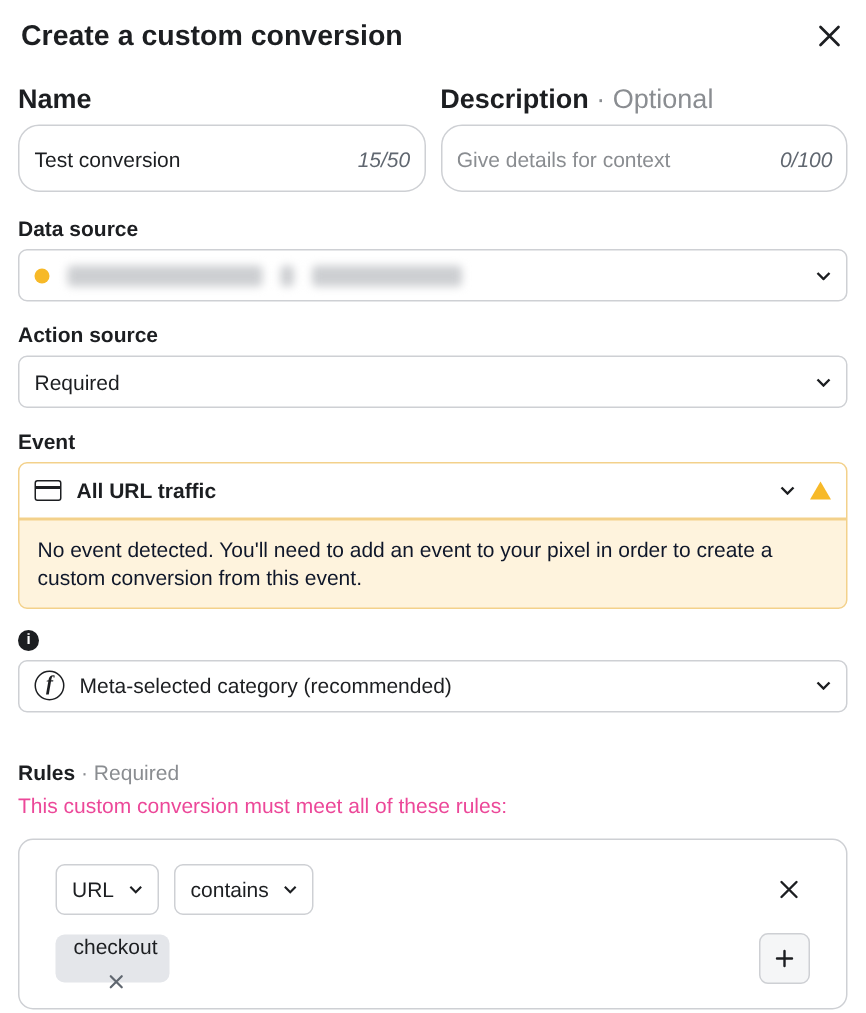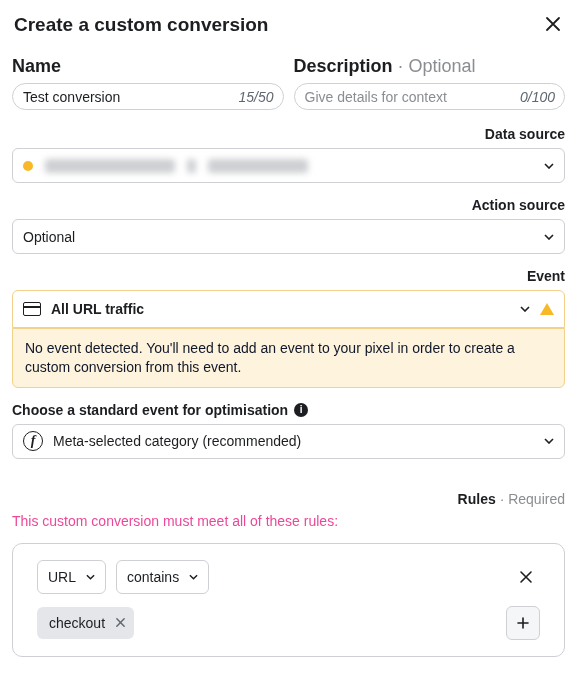--- a/index.html
+++ b/index.html
@@ -9,26 +9,26 @@
   .header-title { font-size: 19px; font-weight: 700; }
   .close { font-size: 22px; cursor: pointer; line-height: 1; color:#1c1e21; padding-right: 4px; }
 
   .row { display: flex; gap: 10px; margin-bottom: 16px; }
   .col { flex: 1; display: flex; flex-direction: column; }
 
   .field-label { font-size: 18px; font-weight: 700; margin-bottom: 6px; }
   .optional, .required { font-weight: 400; color: #8a8d91; }
 
   .input-wrap { position: relative; }
-  input[type=text] { width: 100%; height: 27px; border: 1px solid #ced0d4; border-radius: 14px; padding: 0 60px 0 10px; font-size: 14px; color:#1c1e21; }
+  input[type=text] { width: 100%; height: 45px; border: 1px solid #ced0d4; border-radius: 14px; padding: 0 60px 0 10px; font-size: 14px; color:#1c1e21; }
   input[type=text]::placeholder { color: #8a8d91; }
   .count { position: absolute; right: 10px; top: 50%; transform: translateY(-50%); font-size: 14px; color: #606770; font-style: italic; }
 
   .section { margin-bottom: 14px; }
-  .section-label { font-size: 14px; font-weight: 700; margin-bottom: 6px; text-align: right; }
+  .section-label { font-size: 14px; font-weight: 700; margin-bottom: 6px; }
 
   .select { width: 100%; height: 35px; border: 1px solid #ced0d4; border-radius: 6px; display:flex; align-items:center; padding:0 10px; justify-content:space-between; background:#fff; cursor:pointer; }
   .select .left { display:flex; align-items:center; gap:10px; }
   .caret svg, .caret-sm svg { display:block; }
 
   .blurred { display:flex; align-items:center; gap:12px; }
   .dot-yellow { width:10px; height:10px; border-radius:50%; background:#f7b928; flex:0 0 auto; }
   .smudge { height:14px; border-radius:3px; background:#cdcfd2; filter: blur(3px); }
   .smudge.a { width:130px; }
   .smudge.dash { width:9px; }
@@ -49,21 +49,21 @@
 
   .meta-circle { width:20px; height:20px; border:1.5px solid #1c1e21; border-radius:50%; display:flex; align-items:center; justify-content:center; font-size:14px; font-weight:700; font-style:italic; font-family: Georgia, 'Times New Roman', serif; flex:0 0 auto;}
 
   .rules-box { border:1px solid #ced0d4; border-radius:10px; padding:16px 24px; }
   .rule-line { display:flex; align-items:center; gap:10px; margin-bottom:12px; }
   .mini-select { height:34px; border:1px solid #ced0d4; border-radius:6px; display:flex; align-items:center; padding:0 10px; gap:10px; cursor:pointer; background:#fff;}
   .spacer { flex:1; }
   .x-btn { width:28px; height:28px; display:flex; align-items:center; justify-content:center; cursor:pointer; color:#1c1e21; }
 
   .tags-line { display:flex; align-items:center; gap:10px; }
-  .chip { background:#e4e6ea; border-radius:6px; height:32px; display:flex; align-items:center; padding:0 8px 0 12px; gap:10px; }
+  .chip { background:#e4e6ea; border-radius:6px; height:32px; display:flex; align-items:center; padding:0 8px 0 12px; gap:10px;flex-direction:column; }
   .chip-x { cursor:pointer; color:#606770; display:flex; align-items:center; }
   .add-btn { width:34px; height:34px; border:1px solid #ced0d4; background:#f5f6f7; border-radius:6px; display:flex; align-items:center; justify-content:center; cursor:pointer; }
   .sub { font-size:14px; color:#ec4899; margin-bottom:14px; }
 </style>
 </head>
 <body>
 
 <div class="container">
 
   <div class="header">
@@ -111,21 +111,21 @@
             <path d="M1 1 L5 5 L9 1" fill="none" stroke="#1c1e21" stroke-width="1.6"></path>
           </svg>
       </span>
     </div>
   </div>
 
   <div class="section">
     <div class="section-label">Action source</div>
     <div class="select">
       <div class="left">
-          <span>Optional</span>
+          <span>Required</span>
         </div>
       <span class="caret">
         <svg width="10" height="6" viewBox="0 0 10 6">
             <path d="M1 1 L5 5 L9 1" fill="none" stroke="#1c1e21" stroke-width="1.6"></path>
           </svg>
       </span>
     </div>
   </div>
 
   <div class="section event-wrap">
@@ -144,21 +144,20 @@
           </span>
           <span class="warn-icon"></span>
         </div>
       </div>
     </div>
     <div class="event-warn">No event detected. You'll need to add an event to your pixel in order to create a custom conversion from this event.</div>
   </div>
 
   <div class="section">
     <div class="opt-row">
-      <span class="section-label" style="margin-bottom:0">Choose a standard event for optimisation</span>
       <span class="info-icon">i</span>
     </div>
     <div class="select">
       <div class="left">
         <span class="meta-circle">f</span>
         <span>Meta-selected category (recommended)</span>
       </div>
       <span class="caret">
         <svg width="10" height="6" viewBox="0 0 10 6">
             <path d="M1 1 L5 5 L9 1" fill="none" stroke="#1c1e21" stroke-width="1.6"></path>

